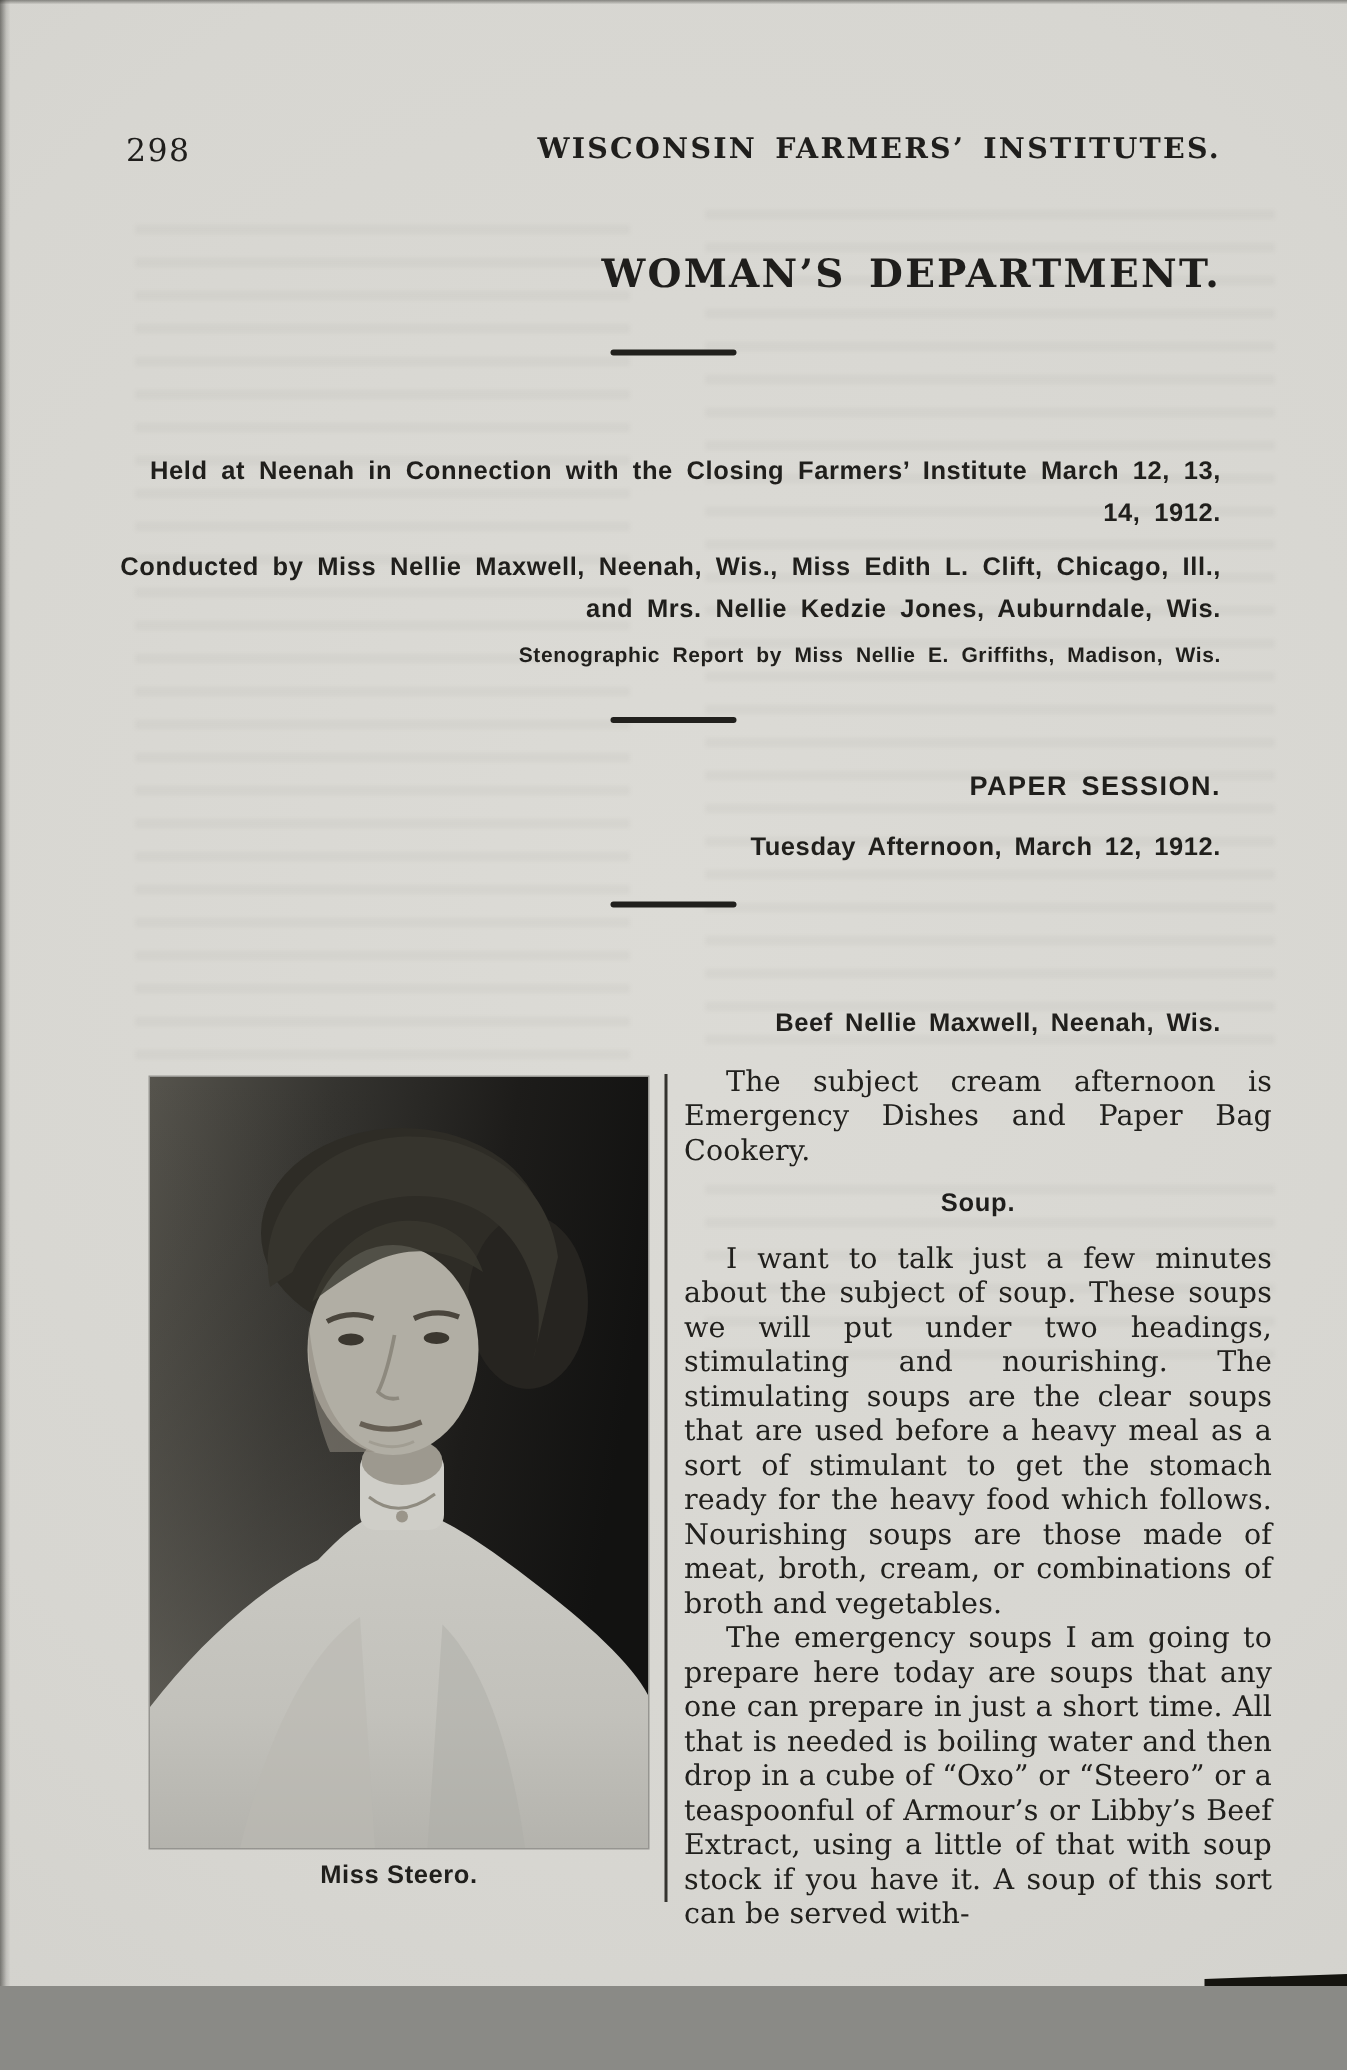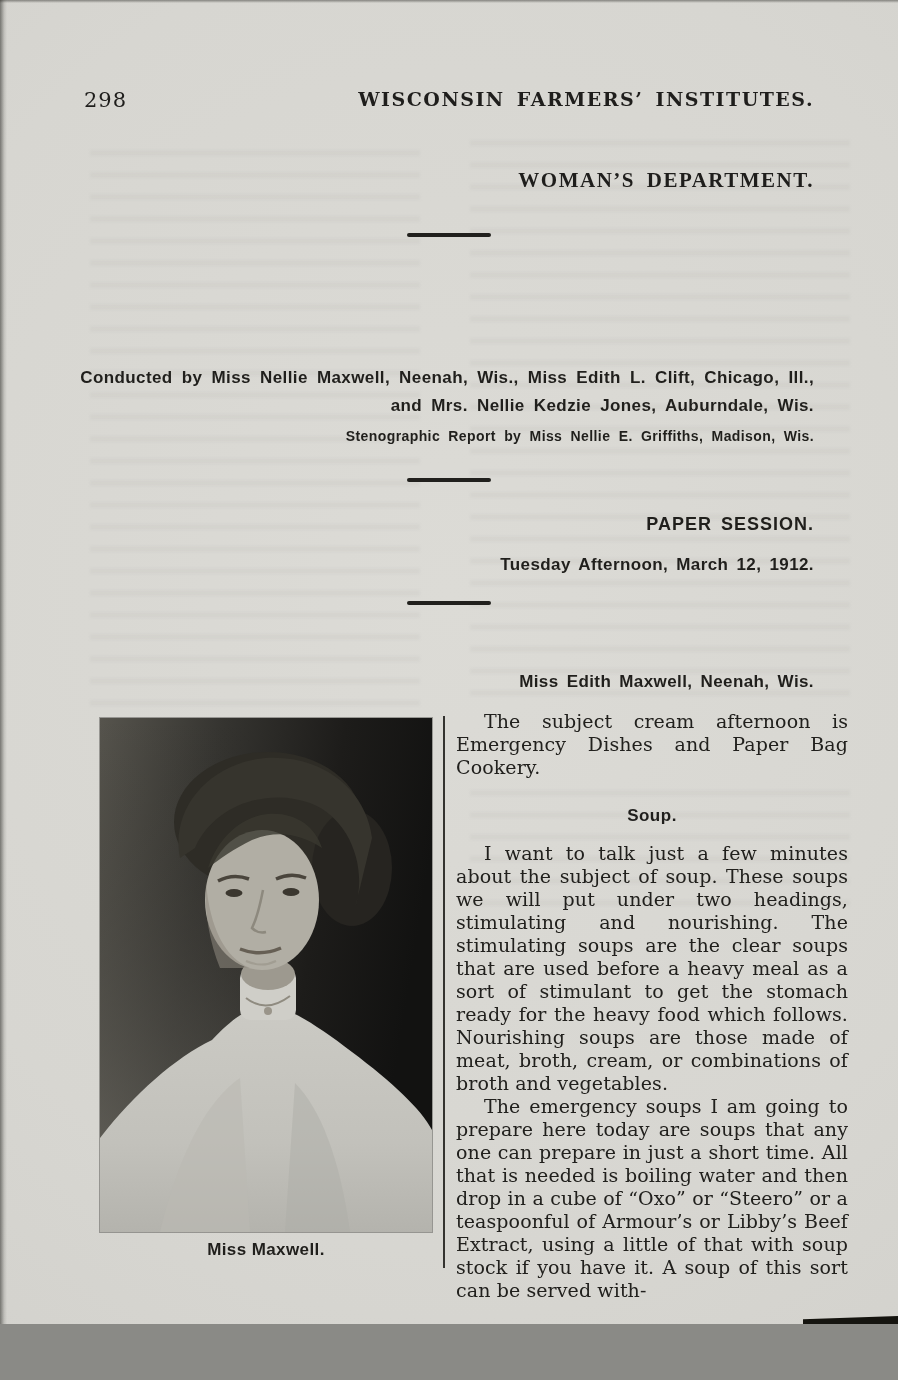--- a/index.html
+++ b/index.html
@@ -23,21 +23,21 @@
   .ghost{pointer-events:none;opacity:.55;filter:blur(1.4px);
     background:repeating-linear-gradient(180deg, rgba(110,108,100,.10) 0 6px, rgba(110,108,100,0) 6px 22px);}
 
   
   .serif{font-family:"DejaVu Serif","Liberation Serif",serif;}
   .sans-b{font-family:"Liberation Sans",sans-serif;font-weight:bold;color:#201f1c;}
   .center{left:70px;right:84px;text-align:right;}
 
   .page-number{left:84px;top:88px;font-size:21px;letter-spacing:1px;}
   .running-header{top:88px;font-size:19px;font-weight:bold;letter-spacing:1.5px;word-spacing:4px;}
-  .dept-title{top:168px;font-size:21px;font-weight:bold;letter-spacing:1.5px;word-spacing:5px;font-family:Liberation Serif, serif;}
+  .dept-title{top:168px;font-size:26px;font-weight:bold;letter-spacing:1.5px;word-spacing:5px;}
   .rule{left:0;right:0;margin:0 auto;width:84px;height:4px;background:#21201d;border-radius:2px;}
   .rule1{top:233px;} .rule2{top:478px;} .rule3{top:601px;}
   .h-cooking{top:261px;font-size:18px;letter-spacing:1px;word-spacing:3px;}
   .h-held{top:300px;font-size:17px;line-height:28px;letter-spacing:.4px;word-spacing:4px;}
   .h-conducted{top:364px;font-size:17px;line-height:28px;letter-spacing:.4px;word-spacing:4px;}
   .h-steno{top:428px;font-size:14px;letter-spacing:.4px;word-spacing:4px;}
   .h-session{top:514px;font-size:18px;letter-spacing:1px;word-spacing:3px;}
   .h-date{top:555px;font-size:17px;letter-spacing:.4px;word-spacing:3px;}
   .h-lecture{top:631px;font-size:18px;letter-spacing:.8px;word-spacing:3px;}
   .h-lecturer{top:672px;font-size:17px;letter-spacing:.4px;word-spacing:3px;}
@@ -47,21 +47,21 @@
   figure.photo svg{display:block;width:100%;height:100%;}
   .photo-caption{left:100px;top:1240px;width:332px;text-align:center;
     font-size:17px;letter-spacing:.4px;}
 
   .vrule{left:443px;top:716px;width:2px;height:552px;background:#34332f;}
 
   .col-right{left:456px;top:710px;width:392px;}
   .col-right p{margin:0;font-size:19px;line-height:23px;text-align:justify;
     letter-spacing:.1px;color:#21201d;}
   .col-right p.indent{text-indent:28px;}
-  .soup-head{margin:27px 0 16px 0;text-align:center;font-size:17px;
+  .soup-head{margin:13px 0 16px 0;text-align:center;font-size:17px;
     font-family:"Liberation Sans",sans-serif;font-weight:bold;letter-spacing:.5px;}
 </style>
 </head>
 <body>
 
 <div class="page">
 
   <div class="abs edge-left"></div>
   <div class="abs edge-top"></div>
   <div class="abs edge-bottom-right"></div>
@@ -69,29 +69,30 @@
   <div class="abs ghost" style="left:90px;top:150px;width:330px;height:560px;"></div>
   <div class="abs ghost" style="left:470px;top:140px;width:380px;height:570px;"></div>
   <div class="abs ghost" style="left:470px;top:790px;width:380px;height:120px;"></div>
 
   <div class="abs serif page-number">298</div>
   <div class="abs serif center running-header">WISCONSIN FARMERS’ INSTITUTES.</div>
 
   <div class="abs serif center dept-title">WOMAN’S DEPARTMENT.</div>
   <div class="abs rule rule1"></div>
 
+  <div class="abs sans-b center h-held">Held at Neenah in Connection with the Closing Farmers’ Institute March 12, 13, 14, 1912.</div>
   <div class="abs sans-b center h-conducted">Conducted by Miss Nellie Maxwell, Neenah, Wis., Miss Edith L. Clift, Chicago, Ill., and Mrs. Nellie Kedzie Jones, Auburndale, Wis.</div>
   <div class="abs sans-b center h-steno">Stenographic Report by Miss Nellie E. Griffiths, Madison, Wis.</div>
   <div class="abs rule rule2"></div>
 
   <div class="abs sans-b center h-session">PAPER SESSION.</div>
   <div class="abs sans-b center h-date">Tuesday Afternoon, March 12, 1912.</div>
   <div class="abs rule rule3"></div>
 
-  <div class="abs sans-b center h-lecturer">Miss Edith Maxwell, Neenah, Wis.</div>
+  <div class="abs sans-b center h-lecturer">Beef Nellie Maxwell, Neenah, Wis.</div>
 
   <figure class="abs photo">
     <svg viewBox="0 0 332 514" preserveAspectRatio="none">
       <defs>
         <linearGradient id="bgG" x1="0" y1="0" x2="1" y2="0.25">
           <stop offset="0" stop-color="#56544d"></stop>
           <stop offset="0.35" stop-color="#353430"></stop>
           <stop offset="0.7" stop-color="#1d1c1a"></stop>
           <stop offset="1" stop-color="#121211"></stop>
         </linearGradient>
@@ -129,21 +130,21 @@
       <ellipse cx="134" cy="175" rx="8.5" ry="4" fill="#3b372f"></ellipse>
       <ellipse cx="191" cy="174" rx="8.5" ry="4" fill="#3b372f"></ellipse>
       <path d="M163,172 Q158,198 152,210 Q158,216 166,214" stroke="#8d897e" stroke-width="2.5" fill="none"></path>
       <path d="M140,231 Q160,239 181,230" stroke="#665f54" stroke-width="3.5" fill="none"></path>
       <path d="M146,243 Q162,250 176,243" stroke="#9a958a" stroke-width="2" fill="none" opacity=".7"></path>
 
       <path d="M146,280 Q166,296 190,278" stroke="#8f8b80" stroke-width="2" fill="none"></path>
       <circle cx="168" cy="293" r="4" fill="#9a958a"></circle>
     </svg>
   </figure>
-  <figcaption class="abs sans-b photo-caption">Miss Maxwell.</figcaption>
+  <figcaption class="abs sans-b photo-caption">Miss Steero.</figcaption>
 
   <div class="abs vrule"></div>
 
   <div class="abs col-right serif">
     <p class="indent">The subject cream afternoon is Emergency Dishes and Paper Bag Cookery.</p>
     <h3 class="soup-head">Soup.</h3>
     <p class="indent">I want to talk just a few minutes about the subject of soup. These soups we will put under two headings, stimulating and nourishing. The stimulating soups are the clear soups that are used before a heavy meal as a sort of stimulant to get the stomach ready for the heavy food which follows. Nourishing soups are those made of meat, broth, cream, or combinations of broth and vegetables.</p>
     <p class="indent">The emergency soups I am going to prepare here today are soups that any one can prepare in just a short time. All that is needed is boiling water and then drop in a cube of “Oxo” or “Steero” or a teaspoonful of Armour’s or Libby’s Beef Extract, using a little of that with soup stock if you have it. A soup of this sort can be served with-</p>
   </div>
 

